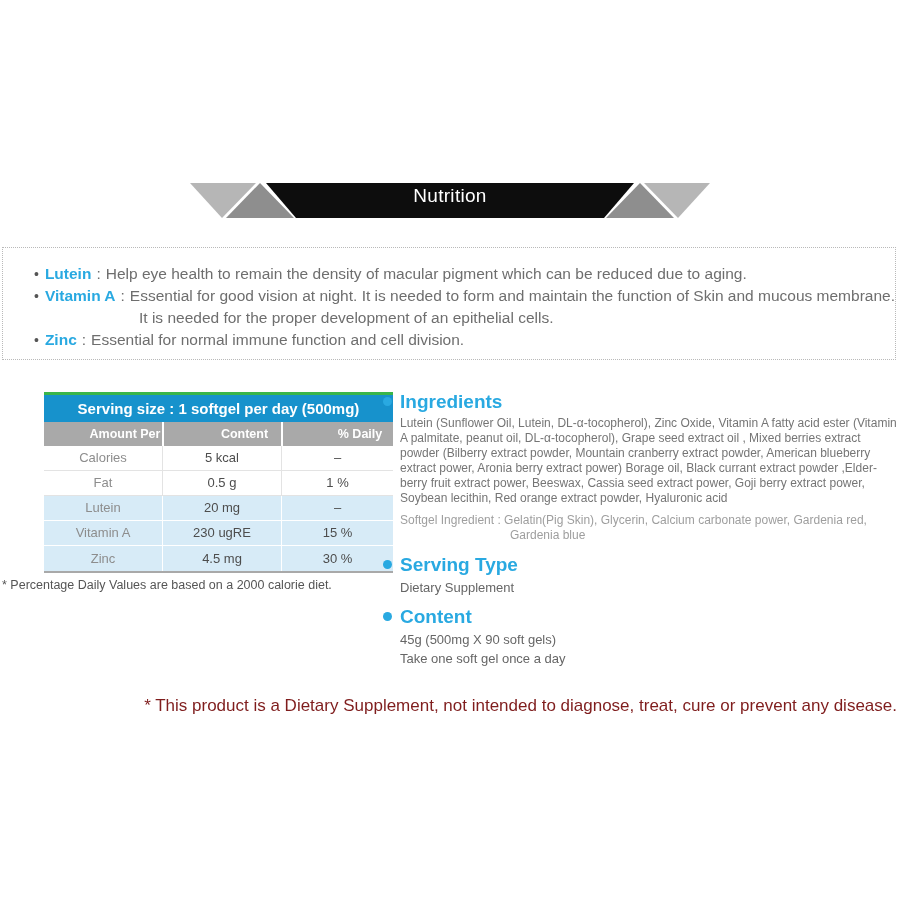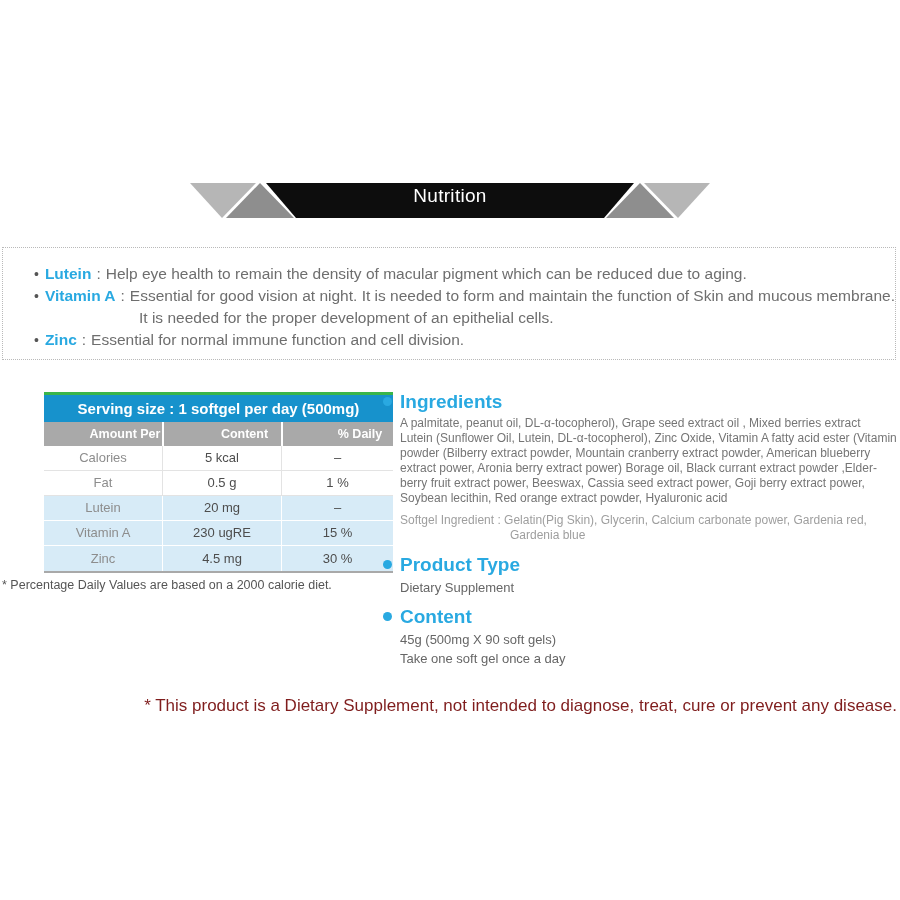--- a/index.html
+++ b/index.html
@@ -130,35 +130,35 @@
 </div>
 <div class="footnote">* Percentage Daily Values are based on a 2000 calorie diet.</div>
 
 <div class="right-col">
 
   <div class="sec-head">
     <span class="dot"></span>
     <span class="htext">Ingredients</span>
   </div>
   <div class="para">
+    <span class="pline">Lutein (Sunflower Oil, Lutein, DL-α-tocopherol), Zinc  Oxide, Vitamin A fatty acid ester (Vitamin</span>
     <span class="pline">A palmitate, peanut oil, DL-α-tocopherol), Grape seed extract oil , Mixed berries extract</span>
-    <span class="pline">Lutein (Sunflower Oil, Lutein, DL-α-tocopherol), Zinc  Oxide, Vitamin A fatty acid ester (Vitamin</span>
     <span class="pline">powder (Bilberry extract powder, Mountain cranberry extract powder, American blueberry</span>
     <span class="pline">extract power, Aronia berry extract power) Borage oil, Black currant extract powder ,Elder-</span>
     <span class="pline">berry fruit extract power, Beeswax, Cassia seed extract power, Goji berry extract power,</span>
     <span class="pline">Soybean lecithin, Red orange extract powder, Hyaluronic acid</span>
   </div>
   <div class="softgel">
     <span class="sline1">Softgel Ingredient : Gelatin(Pig Skin), Glycerin, Calcium carbonate power, Gardenia red,</span>
     <span class="sline2">Gardenia blue</span>
   </div>
 
   <div class="sec-head mt">
     <span class="dot"></span>
-    <span class="htext">Product Type</span>
+    <span class="htext">Serving Type</span>
   </div>
   <div class="sec-body">Dietary Supplement</div>
 
   <div class="sec-head mt">
     <span class="dot"></span>
     <span class="htext">Content</span>
   </div>
   <div class="sec-body">45g (500mg X 90 soft gels)</div>
 
   <div class="sec-body">Take one soft gel once a day</div>

